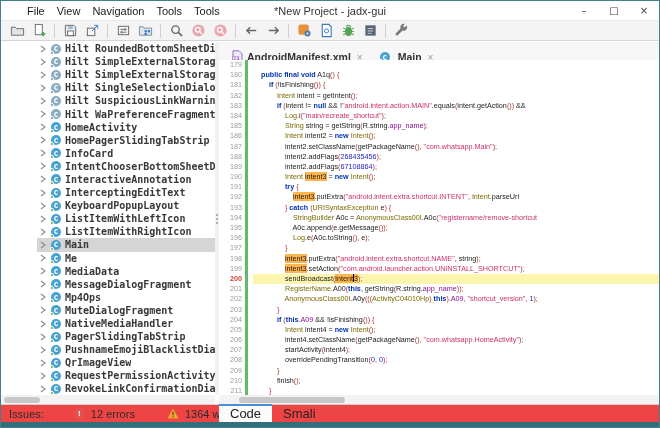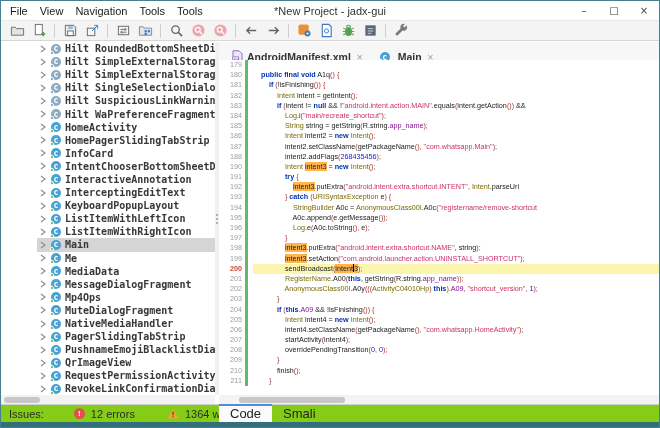--- a/index.html
+++ b/index.html
@@ -1,21 +1,21 @@
 <!DOCTYPE html>
 <html><head>
 <meta charset="utf-8">
 <style>
   html,body{margin:0;padding:0;background:#dcdcdc;}
   *{box-sizing:border-box;}
   .win{position:relative;width:660px;height:428px;background:#fff;overflow:hidden;
        border:1px solid #44818f;font-family:"Liberation Sans",sans-serif;}
   
   .titlebar{position:absolute;top:0;left:0;right:0;height:19px;background:#ffffff;display:flex;align-items:center;}
-  .menus{display:flex;margin-left:3px;font-size:11px;color:#1a1a1a;z-index:3;}
+  .menus{display:flex;margin-left:20px;font-size:11px;color:#1a1a1a;z-index:3;}
   .menus span{padding:0 6px;cursor:default;}
   .wtitle{position:absolute;left:0;right:0;text-align:center;font-size:11px;color:#333;}
   .wctrl{position:absolute;right:0;top:0;height:19px;display:flex;z-index:3;font-family:"DejaVu Sans",sans-serif;}
   .wctrl span{width:30px;text-align:center;font-size:10px;line-height:19px;color:#444;}
   
   .toolbar{position:absolute;top:19px;left:0;right:0;height:21px;background:#f4f4f4;
            border-top:1px solid #e8e8e8;border-bottom:1px solid #d6d6d6;
            display:flex;align-items:center;padding-left:5px;}
   .tbtn{width:22px;height:19px;border:none;background:transparent;padding:0;display:flex;align-items:center;justify-content:center;}
   .ticn{display:flex;align-items:center;justify-content:center;}
@@ -62,21 +62,21 @@
   .caret{display:inline-block;width:1px;height:8px;background:#000;vertical-align:-1px;}
   
   .scrollrow{position:absolute;top:394px;left:0;right:0;height:9px;}
   .hsb{position:absolute;top:0;height:9px;background:#f3f3f3;}
   .hsb .thumb{position:absolute;top:1.5px;height:6px;border-radius:3px;background:#c7c7c7;}
   .tree-sb{left:0;width:214px;}
   .tree-sb .thumb{left:3px;width:36px;}
   .code-sb{left:218px;right:0;}
   .code-sb .thumb{left:20px;width:106px;}
   
-  .statusbar{position:absolute;top:403px;left:0;right:0;height:18px;background:#84cc16;
+  .statusbar{position:absolute;top:403px;left:0;right:0;height:18px;background:#ef4444;
              border-top:1px solid #cfcfcf;display:flex;align-items:center;font-size:11px;color:#2c2c2c;}
   .slabel{margin-left:8px;}
   .sgroup{display:flex;gap:6px;}
   .err{margin-left:30px;}
   .warn{margin-left:32px;}
   .eicon{width:11px;height:11px;border-radius:50%;background:#e35050;color:#fff;flex:none;
          font:700 8px/11px "Liberation Sans",sans-serif;text-align:center;font-style:normal;}
   .eicon::after{content:"!";}
   .btabs{position:absolute;left:218px;top:-1px;display:flex;height:19px;}
   .btab{padding:0 11px;line-height:16px;font-size:13px;border-top:2px solid transparent;color:#222;}
@@ -563,20 +563,25 @@
             <span class="ln">187</span>
             <span class="gm"></span>
             <span class="ct"><span class="tok m">                intent2.setClassName</span><span class="tok p">(</span><span class="tok m">getPackageName</span><span class="tok p">(), </span><span class="tok s">"com.whatsapp.Main"</span><span class="tok p">);</span></span>
           </div>
           <div class="cl">
             <span class="ln">188</span>
             <span class="gm"></span>
             <span class="ct"><span class="tok m">                intent2.addFlags</span><span class="tok p">(</span><span class="tok n">268435456</span><span class="tok p">);</span></span>
           </div>
           <div class="cl">
+            <span class="ln">189</span>
+            <span class="gm"></span>
+            <span class="ct"><span class="tok m">                intent2.addFlags</span><span class="tok p">(</span><span class="tok n">67108864</span><span class="tok p">);</span></span>
+          </div>
+          <div class="cl">
             <span class="ln">190</span>
             <span class="gm"></span>
             <span class="ct"><span class="tok m">                </span><span class="tok t">Intent</span><span class="tok m"> </span><span class="tok m hl">intent3</span><span class="tok m"> = </span><span class="tok k">new</span><span class="tok m"> </span><span class="tok t">Intent</span><span class="tok p">();</span></span>
           </div>
           <div class="cl">
             <span class="ln">191</span>
             <span class="gm"></span>
             <span class="ct"><span class="tok m">                </span><span class="tok k">try</span><span class="tok p"> {</span></span>
           </div>
           <div class="cl">

